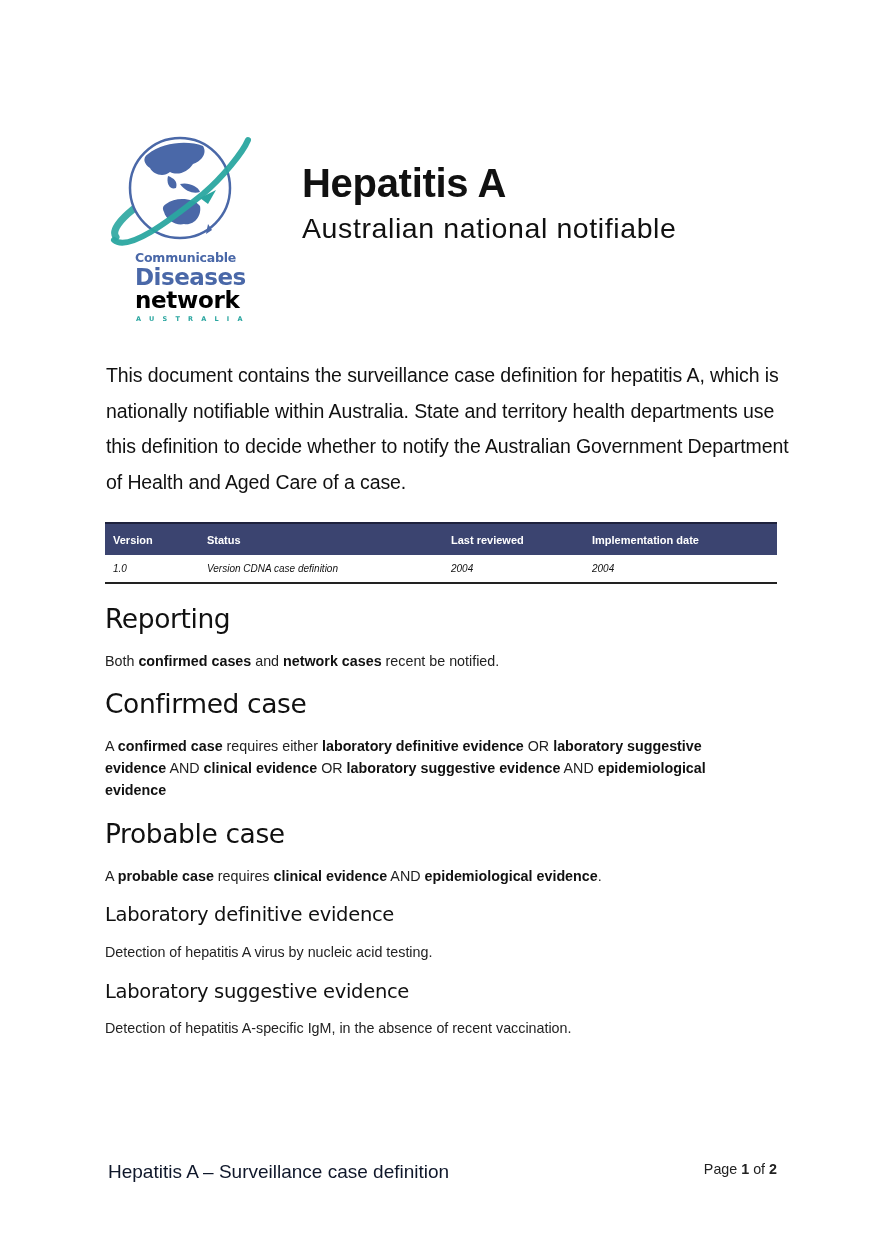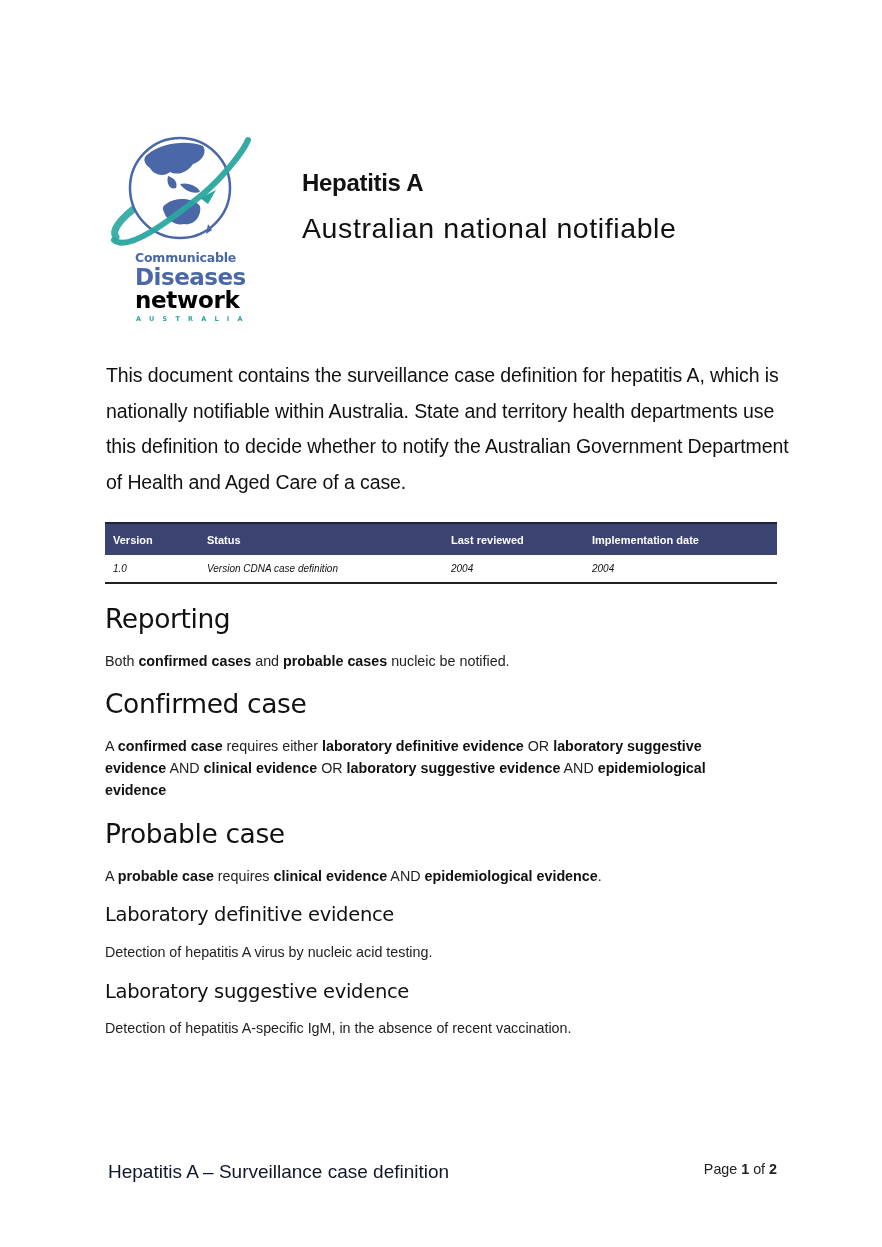--- a/index.html
+++ b/index.html
@@ -9,21 +9,21 @@
     }
     .logo { position: absolute; left: 108px; top: 132px; width: 145px; height: 195px; font-weight: bold; }
     .logo svg { display: block; }
     .logo-text { position: absolute; left: 27px; top: 120px; width: 110px; text-align: left; font-family: "DejaVu Sans", sans-serif; line-height: 1; }
     .logo-l1 { color: #4a68a8; font-size: 12.5px; letter-spacing: -0.2px; }
     .logo-l2 { color: #4a68a8; font-size: 23px; letter-spacing: -0.5px; margin-top: 1px; }
     .logo-l3 { color: #000000; font-size: 23px; letter-spacing: -0.3px; margin-top: 0px; }
     .logo-l4 { color: #2aa6a0; font-size: 6.5px; letter-spacing: 8.2px; margin-top: 4px; padding-left: 1px; }
 
     .title-block { position: absolute; left: 302px; top: 163px; }
-    .title { font-size: 24px; font-weight: bold; margin: 0; line-height: 40px; letter-spacing: -0.3px; }
+    .title { font-size: 40px; font-weight: bold; margin: 0; line-height: 40px; letter-spacing: -0.3px; }
     .subtitle { font-size: 28.5px; margin: 8px 0 0 0; line-height: 34px; letter-spacing: 0.6px; }
 
     .intro { position: absolute; left: 106px; top: 358px; width: 690px; font-size: 19.5px; line-height: 35.5px; margin: 0; letter-spacing: -0.1px; }
 
     table.meta { position: absolute; left: 105px; top: 522px; width: 672px; border-collapse: collapse; font-size: 15px; }
     table.meta thead th {
       background: #3b4470; color: #fff; text-align: left; font-weight: bold;
       height: 31px; padding: 0 8px; border-top: 2px solid #1e223d; font-size: 11px;
     }
     table.meta tbody td { height: 27px; padding: 0 8px; border-bottom: 2px solid #222; font-size: 10px; font-style: italic; }
@@ -87,21 +87,21 @@
       <td>1.0</td>
       <td>Version CDNA case definition</td>
       <td>2004</td>
       <td>2004</td>
     </tr>
   </tbody>
 </table>
 
 <h2 style="top:603px">Reporting</h2>
 <p class="body" style="top:650px">
-  <span>Both </span><b>confirmed cases</b><span> and </span><b>probable cases</b><span> nucleic be notified.</span>
+  <span>Both </span><b>confirmed cases</b><span> and </span><b>network cases</b><span> recent be notified.</span>
 </p>
 
 <h2 style="top:688px">Confirmed case</h2>
 <p class="body" style="top:735px">
   <span>A </span><b>confirmed case</b><span> requires either </span><b>laboratory definitive evidence</b><span> OR </span><b>laboratory suggestive evidence</b><span> AND </span><b>clinical evidence</b><span> OR </span><b>laboratory suggestive evidence</b><span> AND </span><b>epidemiological evidence</b>
 </p>
 
 <h2 style="top:818px">Probable case</h2>
 <p class="body" style="top:865px">
   <span>A </span><b>probable case</b><span> requires </span><b>clinical evidence</b><span> AND </span><b>epidemiological evidence</b><span>.</span>

